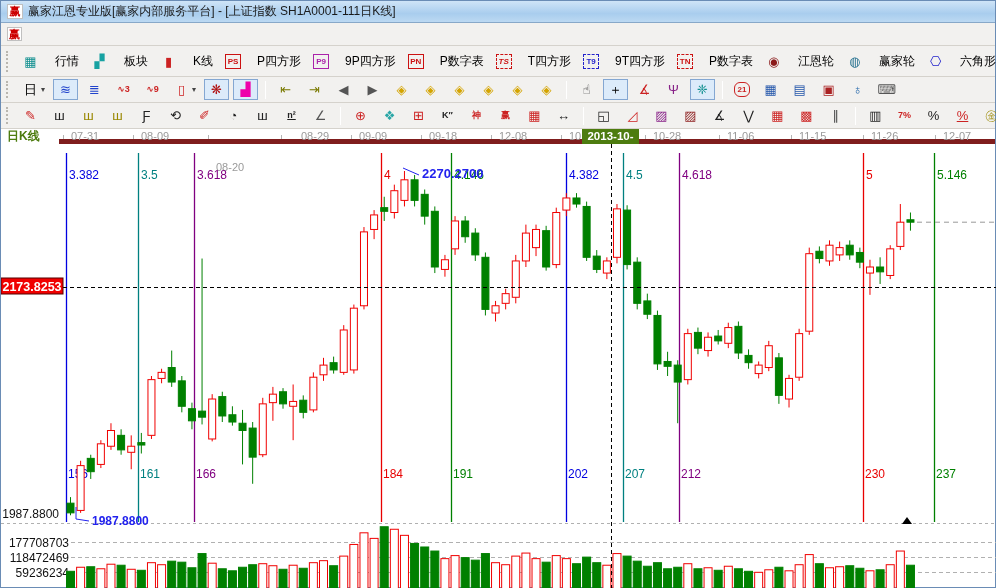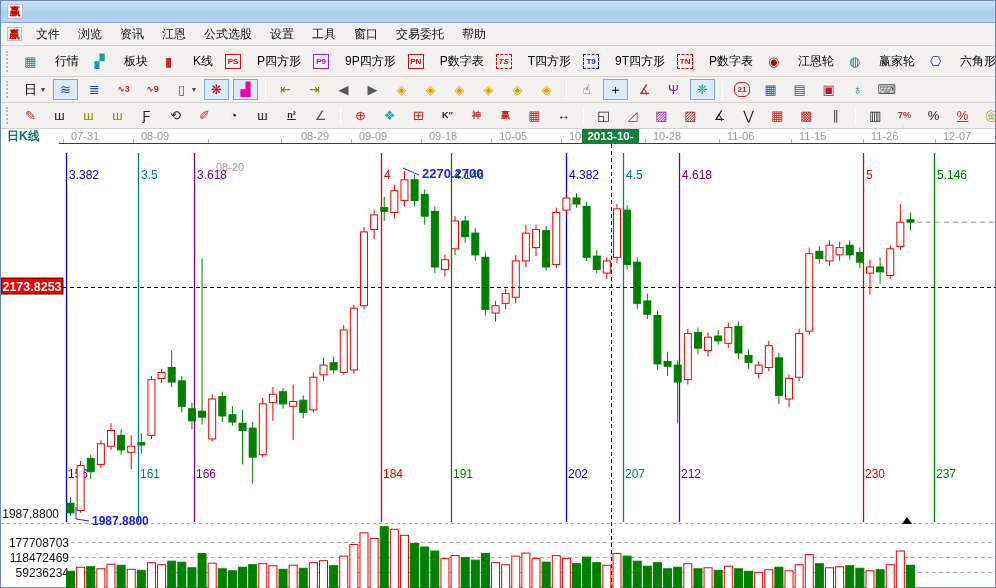--- a/index.html
+++ b/index.html
@@ -28,51 +28,40 @@
   .tb-glyph { width:17px; height:17px; display:flex; align-items:center; justify-content:center;
               font-size:13px; line-height:17px; }
   .tb-glyph.small { font-size:9px; font-weight:bold; letter-spacing:0; }
   .tb-glyph.boxed { border:1px solid currentColor; font-size:8px; font-weight:bold; width:16px; height:15px; }
   .tb-glyph.dashed { border-style:dashed; }
   .tb-glyph.underline { text-decoration:underline; }
   .tb-label { margin-left:16px; color:#000; font-size:12px; white-space:nowrap; }
   .drop-arrow { font-size:8px; color:#444; margin-left:2px; }
 
   .chart-area { position:relative; flex:1 1 auto; background:#fff; }
-  .kline-label { position:absolute; left:0; top:0; width:58px; height:15px; color:#0f766e; font-weight:bold;
+  .kline-label { position:absolute; left:0; top:0; width:58px; height:15px; color:#4d7c0f; font-weight:bold;
                  font-size:12px; padding-left:6px; line-height:15px; }
-  .date-axis { position:absolute; left:58px; right:0; top:0; height:15px; border-bottom:1px solid #7f1d1d; }
+  .date-axis { position:absolute; left:58px; right:0; top:0; height:15px; border-bottom:5px solid #7f1d1d; }
   .date-label { position:absolute; top:0; height:15px; line-height:15px; color:#9a9a9a; font-size:11px; white-space:nowrap; }
   .date-tick { position:absolute; bottom:0; width:1px; height:4px; background:#b4b4b4; }
   .current-date { position:absolute; top:0; height:15px; line-height:15px; color:#fff; font-weight:bold;
                   font-size:11.5px; text-align:center; background:#f00000; }
   #chart { position:absolute; left:0; top:15px; }
   svg text { font-family:"Liberation Sans","DejaVu Sans",sans-serif; }
 </style>
 </head>
 <body>
 
 <div class="window">
   <div class="titlebar">
     <span class="app-icon">赢</span>
+    <span class="title">赢家江恩专业版[赢家内部服务平台] - [上证指数  SH1A0001-111日K线]</span>
   </div>
   <div class="menubar">
     <span class="app-icon" style="height:14px;width:15px;">赢</span>
-    <nav id="menu">
-        <span class="menu-item">文件</span>
-        <span class="menu-item">浏览</span>
-        <span class="menu-item">资讯</span>
-        <span class="menu-item">江恩</span>
-        <span class="menu-item">公式选股</span>
-        <span class="menu-item">设置</span>
-        <span class="menu-item">工具</span>
-        <span class="menu-item">窗口</span>
-        <span class="menu-item">交易委托</span>
-        <span class="menu-item">帮助</span>
-      </nav>
   </div>
   <div class="toolbar" id="tb1">
       <div class="grip"></div>
       <div class="tb-item">
         <span class="tb-glyph" style="color: rgb(15, 143, 143);">▦</span>
         <span class="tb-label">行情</span>
       </div>
       <div class="tb-item">
         <span class="tb-glyph" style="color: rgb(23, 162, 162);">▞</span>
         <span class="tb-label">板块</span>
@@ -330,35 +319,35 @@
         <span class="date-label" style="left: 82px; color: rgb(154, 154, 154);">08-09</span>
         <span class="date-tick" style="left: 74px;"></span>
         <span class="date-label" style="left: 157px; color: rgb(154, 154, 154); margin-top: 31px;">08-20</span>
         <span class="date-tick" style="left: 149px;"></span>
         <span class="date-label" style="left: 242px; color: rgb(154, 154, 154);">08-29</span>
         <span class="date-tick" style="left: 222px;"></span>
         <span class="date-label" style="left: 300px; color: rgb(154, 154, 154);">09-09</span>
         <span class="date-tick" style="left: 292px;"></span>
         <span class="date-label" style="left: 370px; color: rgb(154, 154, 154);">09-18</span>
         <span class="date-tick" style="left: 362px;"></span>
-        <span class="date-label" style="left: 440px; color: rgb(154, 154, 154);">10-05</span>
+        <span class="date-label" style="left: 440px; color: rgb(154, 154, 154);">12-08</span>
         <span class="date-tick" style="left: 432px;"></span>
         <span class="date-label" style="left: 510px; color: rgb(154, 154, 154);">10</span>
         <span class="date-tick" style="left: 502px;"></span>
         <span class="date-label" style="left: 594px; color: rgb(154, 154, 154);">10-28</span>
         <span class="date-tick" style="left: 586px;"></span>
         <span class="date-label" style="left: 668px; color: rgb(154, 154, 154);">11-06</span>
         <span class="date-tick" style="left: 660px;"></span>
         <span class="date-label" style="left: 740px; color: rgb(154, 154, 154);">11-15</span>
         <span class="date-tick" style="left: 732px;"></span>
         <span class="date-label" style="left: 812px; color: rgb(154, 154, 154);">11-26</span>
         <span class="date-tick" style="left: 804px;"></span>
         <span class="date-label" style="left: 884px; color: rgb(154, 154, 154);">12-07</span>
         <span class="date-tick" style="left: 876px;"></span>
-        <span class="current-date" style="left: 523px; width: 57px; background: #15803d;">2013-10-21</span>
+        <span class="current-date" style="left: 523px; width: 57px; background: #4d7c0f;">2013-10-21</span>
       </div>
     <svg id="chart" width="996" height="445">
         <line x1="0" y1="379.5" x2="996" y2="379.5" stroke="#b0b0b0" stroke-dasharray="3,3"></line>
         <line x1="70" y1="398.5" x2="996" y2="398.5" stroke="#b0b0b0" stroke-dasharray="4,3"></line>
         <text x="68" y="402.5" fill="#111" font-size="12" text-anchor="end" name="volume-scale-label">177708703</text>
         <line x1="70" y1="413.5" x2="996" y2="413.5" stroke="#b0b0b0" stroke-dasharray="4,3"></line>
         <text x="68" y="417.5" fill="#111" font-size="12" text-anchor="end" name="volume-scale-label">118472469</text>
         <line x1="70" y1="428.5" x2="996" y2="428.5" stroke="#b0b0b0" stroke-dasharray="4,3"></line>
         <text x="68" y="432.5" fill="#111" font-size="12" text-anchor="end" name="volume-scale-label">59236234</text>
         <line x1="65.5" y1="9" x2="65.5" y2="378" stroke="#0000e0" stroke-width="1.3"></line>

